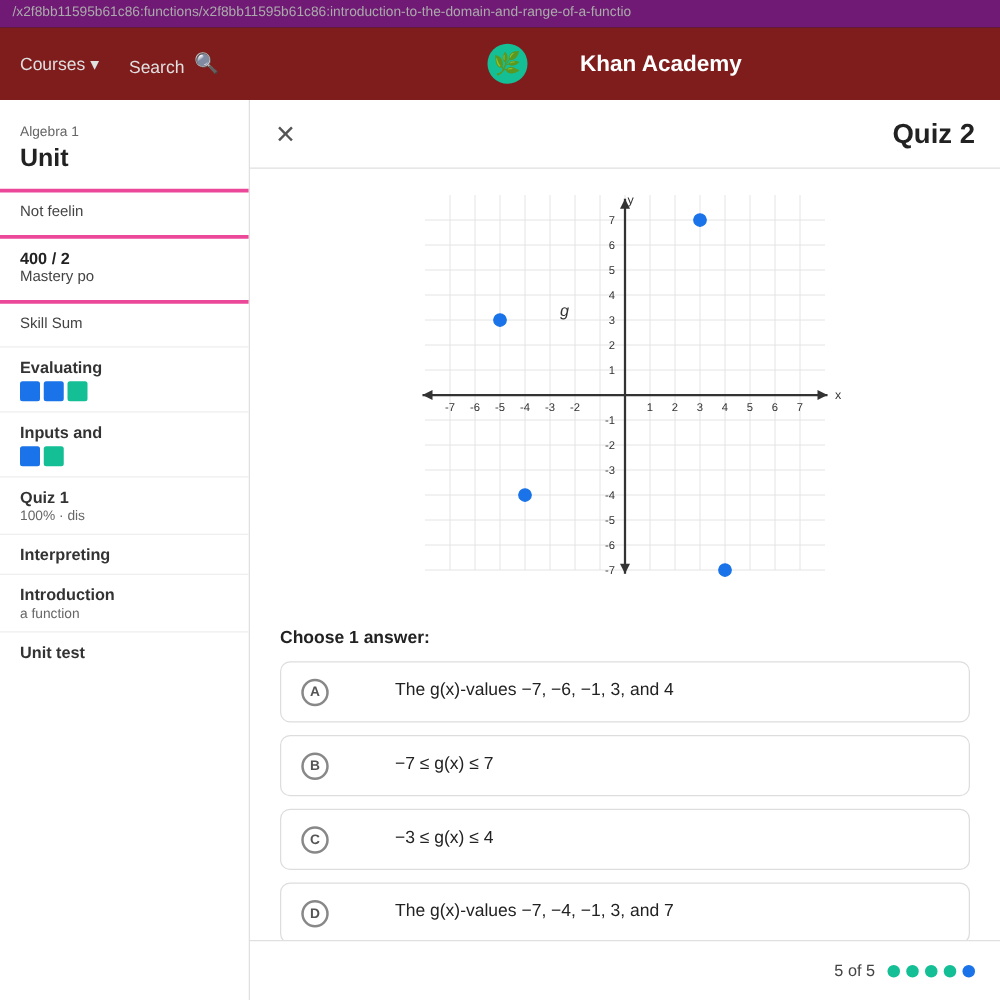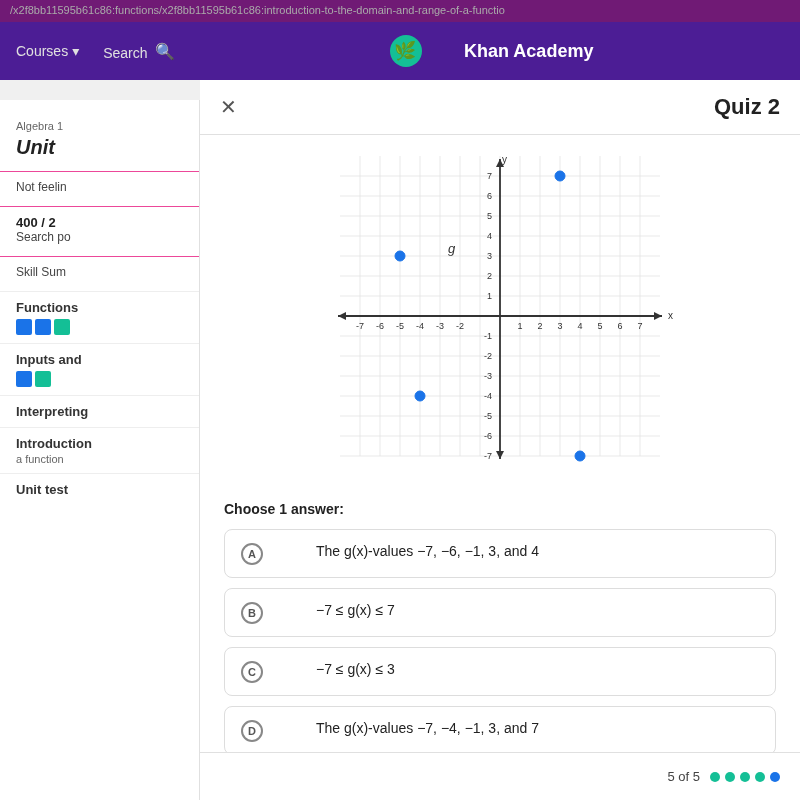--- a/index.html
+++ b/index.html
@@ -17,21 +17,21 @@
       color: #aaa;
       font-size: 11px;
       padding: 4px 10px;
       height: 22px;
       overflow: hidden;
       white-space: nowrap;
     }
 
     
     .nav-bar {
-      background: #4c1d95;
+      background: #7f1d1d;
       height: 58px;
       display: flex;
       align-items: center;
       padding: 0 16px;
       gap: 24px;
     }
     .nav-courses {
       color: #e0e0e0;
       font-size: 14px;
       display: flex;
@@ -82,37 +82,35 @@
     }
 
     
     .sidebar {
       width: 200px;
       background: #fff;
       padding: 12px 0;
       overflow-y: auto;
       border-right: 1px solid #e0e0e0;
       flex-shrink: 0;
-      margin-top: 20px;
     }
     .sidebar-breadcrumb {
       padding: 8px 16px 2px;
       font-size: 11px;
       color: #666;
     }
     .sidebar-title {
       padding: 2px 16px 12px;
       font-size: 20px;
       font-weight: bold;
       color: #222;
-      font-style: italic;
     }
     .sidebar-section {
       padding: 8px 16px;
-      border-top: 1px solid #ec4899;
+      border-top: 3px solid #ec4899;
     }
     .sidebar-label {
       font-size: 12px;
       color: #444;
       margin-bottom: 4px;
     }
     .sidebar-value {
       font-size: 13px;
       color: #222;
       font-weight: bold;
@@ -290,44 +288,48 @@
   <div class="sidebar">
     <div class="sidebar-breadcrumb">Algebra 1</div>
     <div class="sidebar-title">Unit</div>
 
     <div class="sidebar-section">
       <div class="sidebar-label">Not feelin</div>
     </div>
 
     <div class="sidebar-section">
       <div class="sidebar-value">400 / 2</div>
-      <div class="sidebar-label">Search po</div>
+      <div class="sidebar-label">Mastery po</div>
     </div>
 
     <div class="sidebar-section">
       <div class="sidebar-label">Skill Sum</div>
     </div>
 
     <div class="sidebar-item-row">
-      <div class="sidebar-item-title">Functions</div>
+      <div class="sidebar-item-title">Evaluating</div>
       <div class="sidebar-icon-row">
         <div class="icon-sq"></div>
         <div class="icon-sq"></div>
         <div class="icon-sq teal"></div>
       </div>
     </div>
 
     <div class="sidebar-item-row">
       <div class="sidebar-item-title">Inputs and</div>
       <div class="sidebar-icon-row">
         <div class="icon-sq"></div>
         <div class="icon-sq teal"></div>
       </div>
     </div>
 
+    <div class="sidebar-item-row">
+      <div class="sidebar-item-title">Quiz 1</div>
+      <div class="sidebar-item-sub">100% · dis</div>
+    </div>
 
 
     <div class="sidebar-item-row">
       <div class="sidebar-item-title">Interpreting</div>
     </div>
 
     <div class="sidebar-item-row">
       <div class="sidebar-item-title">Introduction</div>
       <div class="sidebar-item-sub">a function</div>
     </div>
@@ -480,21 +482,21 @@
         <div class="choice-text">The g(x)-values −7, −6, −1, 3, and 4</div>
       </div>
 
       <div class="answer-choice">
         <div class="choice-circle">B</div>
         <div class="choice-text">−7 ≤ g(x) ≤ 7</div>
       </div>
 
       <div class="answer-choice">
         <div class="choice-circle">C</div>
-        <div class="choice-text">−7 ≤ g(x) ≤ 3</div>
+        <div class="choice-text">−3 ≤ g(x) ≤ 4</div>
       </div>
 
       <div class="answer-choice">
         <div class="choice-circle">D</div>
         <div class="choice-text">The g(x)-values −7, −4, −1, 3, and 7</div>
       </div>
 
     </div>
 
     <div class="bottom-bar">

